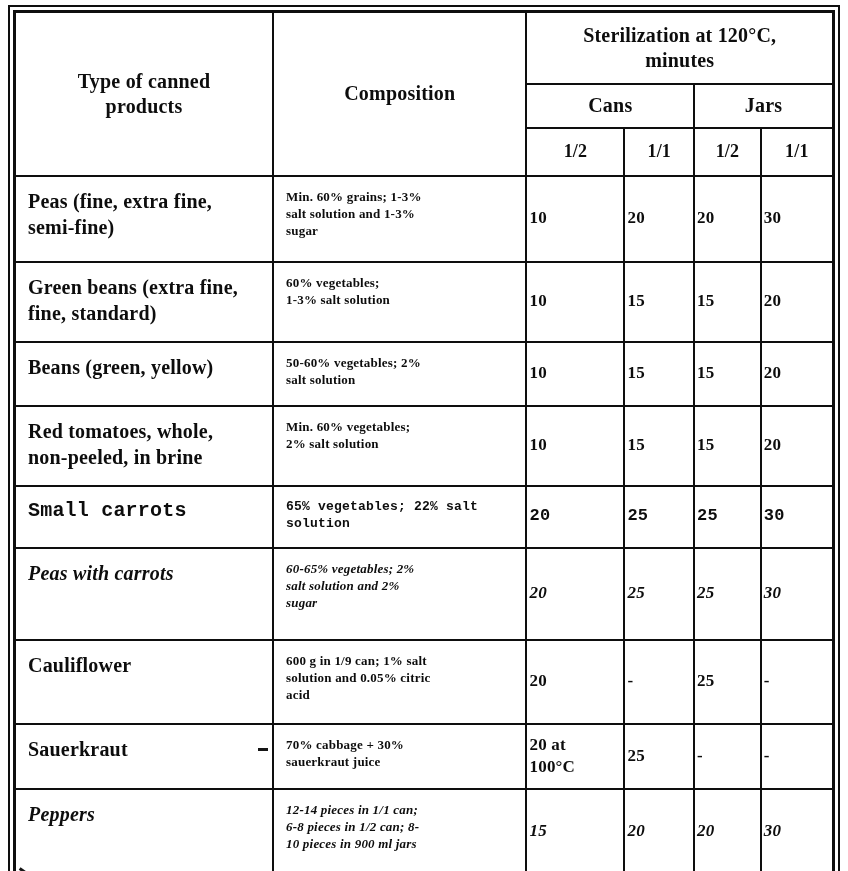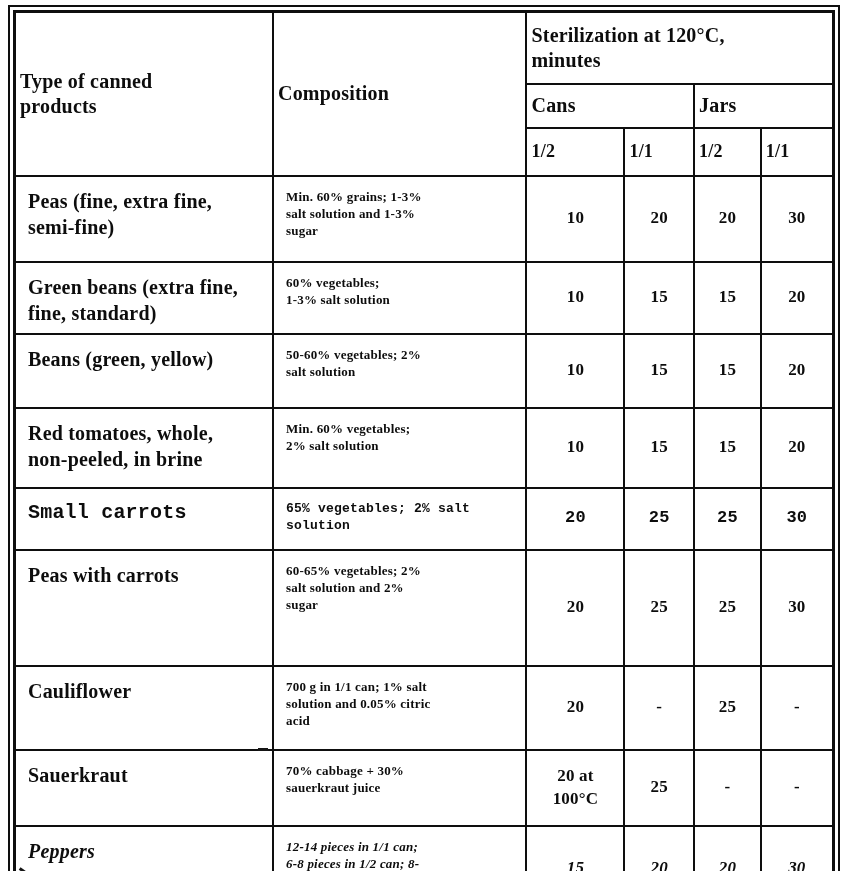--- a/index.html
+++ b/index.html
@@ -33,21 +33,21 @@
     border: 3px solid #0e0e0e;
   }
   th, td {
     border: 2px solid #0e0e0e;
     white-space: pre-line;
     font-weight: bold;
     letter-spacing: 0.2px;
     box-sizing: border-box;
   }
   thead th {
-    text-align: left;
+    text-align: center;
     vertical-align: middle;
     font-size: 20px;
     line-height: 1.25;
     padding: 2px 4px;
   }
   thead tr:nth-child(1) { height: 72px; }
   thead tr:nth-child(2) { height: 44px; }
   thead tr:nth-child(3) { height: 48px; }
   th.size-head { font-size: 18px; }
   tbody td.product {
@@ -58,34 +58,33 @@
     padding: 11px 6px 6px 12px;
   }
   tbody td.composition {
     text-align: left;
     vertical-align: top;
     font-size: 13px;
     line-height: 1.32;
     padding: 11px 6px 6px 12px;
   }
   tbody td.num {
-    text-align: center;
     vertical-align: middle;
     font-size: 17px;
     line-height: 1.3;
     padding: 2px;
   }
   tbody tr:nth-child(1) { height: 86px; }
-  tbody tr:nth-child(2) { height: 72px; }
-  tbody tr:nth-child(3) { height: 74px; }
+  tbody tr:nth-child(2) { height: 80px; }
+  tbody tr:nth-child(3) { height: 64px; }
   tbody tr:nth-child(4) { height: 80px; margin-top: 37px; }
   tbody tr:nth-child(5) { height: 62px; font-family: Liberation Mono, monospace; }
-  tbody tr:nth-child(6) { height: 116px; }
+  tbody tr:nth-child(6) { height: 92px; font-style: italic; }
   tbody tr:nth-child(7) { height: 84px; padding-left: 28px; }
-  tbody tr:nth-child(8) { height: 76px; }
+  tbody tr:nth-child(8) { height: 65px; }
   tbody tr:nth-child(9) { height: 86px; font-style: italic; }
 
   
   .artifact {
     position: absolute;
     background: #151515;
   }
   .artifact-dash {
     left: 250px;
     top: 743px;
@@ -169,40 +168,40 @@
 non-peeled, in brine</td>
     <td class="composition">Min. 60% vegetables;
 2% salt solution</td>
     <td class="num">10</td>
     <td class="num">15</td>
     <td class="num">15</td>
     <td class="num">20</td>
   </tr>
           <tr>
     <td class="product">Small carrots</td>
-    <td class="composition">65% vegetables; 2% salt
+    <td class="composition">65% vegetables; 22% salt
 solution</td>
     <td class="num">20</td>
     <td class="num">25</td>
     <td class="num">25</td>
     <td class="num">30</td>
   </tr>
           <tr>
     <td class="product">Peas with carrots</td>
     <td class="composition">60-65% vegetables; 2%
 salt solution and 2%
 sugar</td>
     <td class="num">20</td>
     <td class="num">25</td>
     <td class="num">25</td>
     <td class="num">30</td>
   </tr>
           <tr>
     <td class="product">Cauliflower</td>
-    <td class="composition">700 g in 1/1 can; 1% salt
+    <td class="composition">600 g in 1/9 can; 1% salt
 solution and 0.05% citric
 acid</td>
     <td class="num">20</td>
     <td class="num">-</td>
     <td class="num">25</td>
     <td class="num">-</td>
   </tr>
           <tr>
     <td class="product">Sauerkraut</td>
     <td class="composition">70% cabbage + 30%

